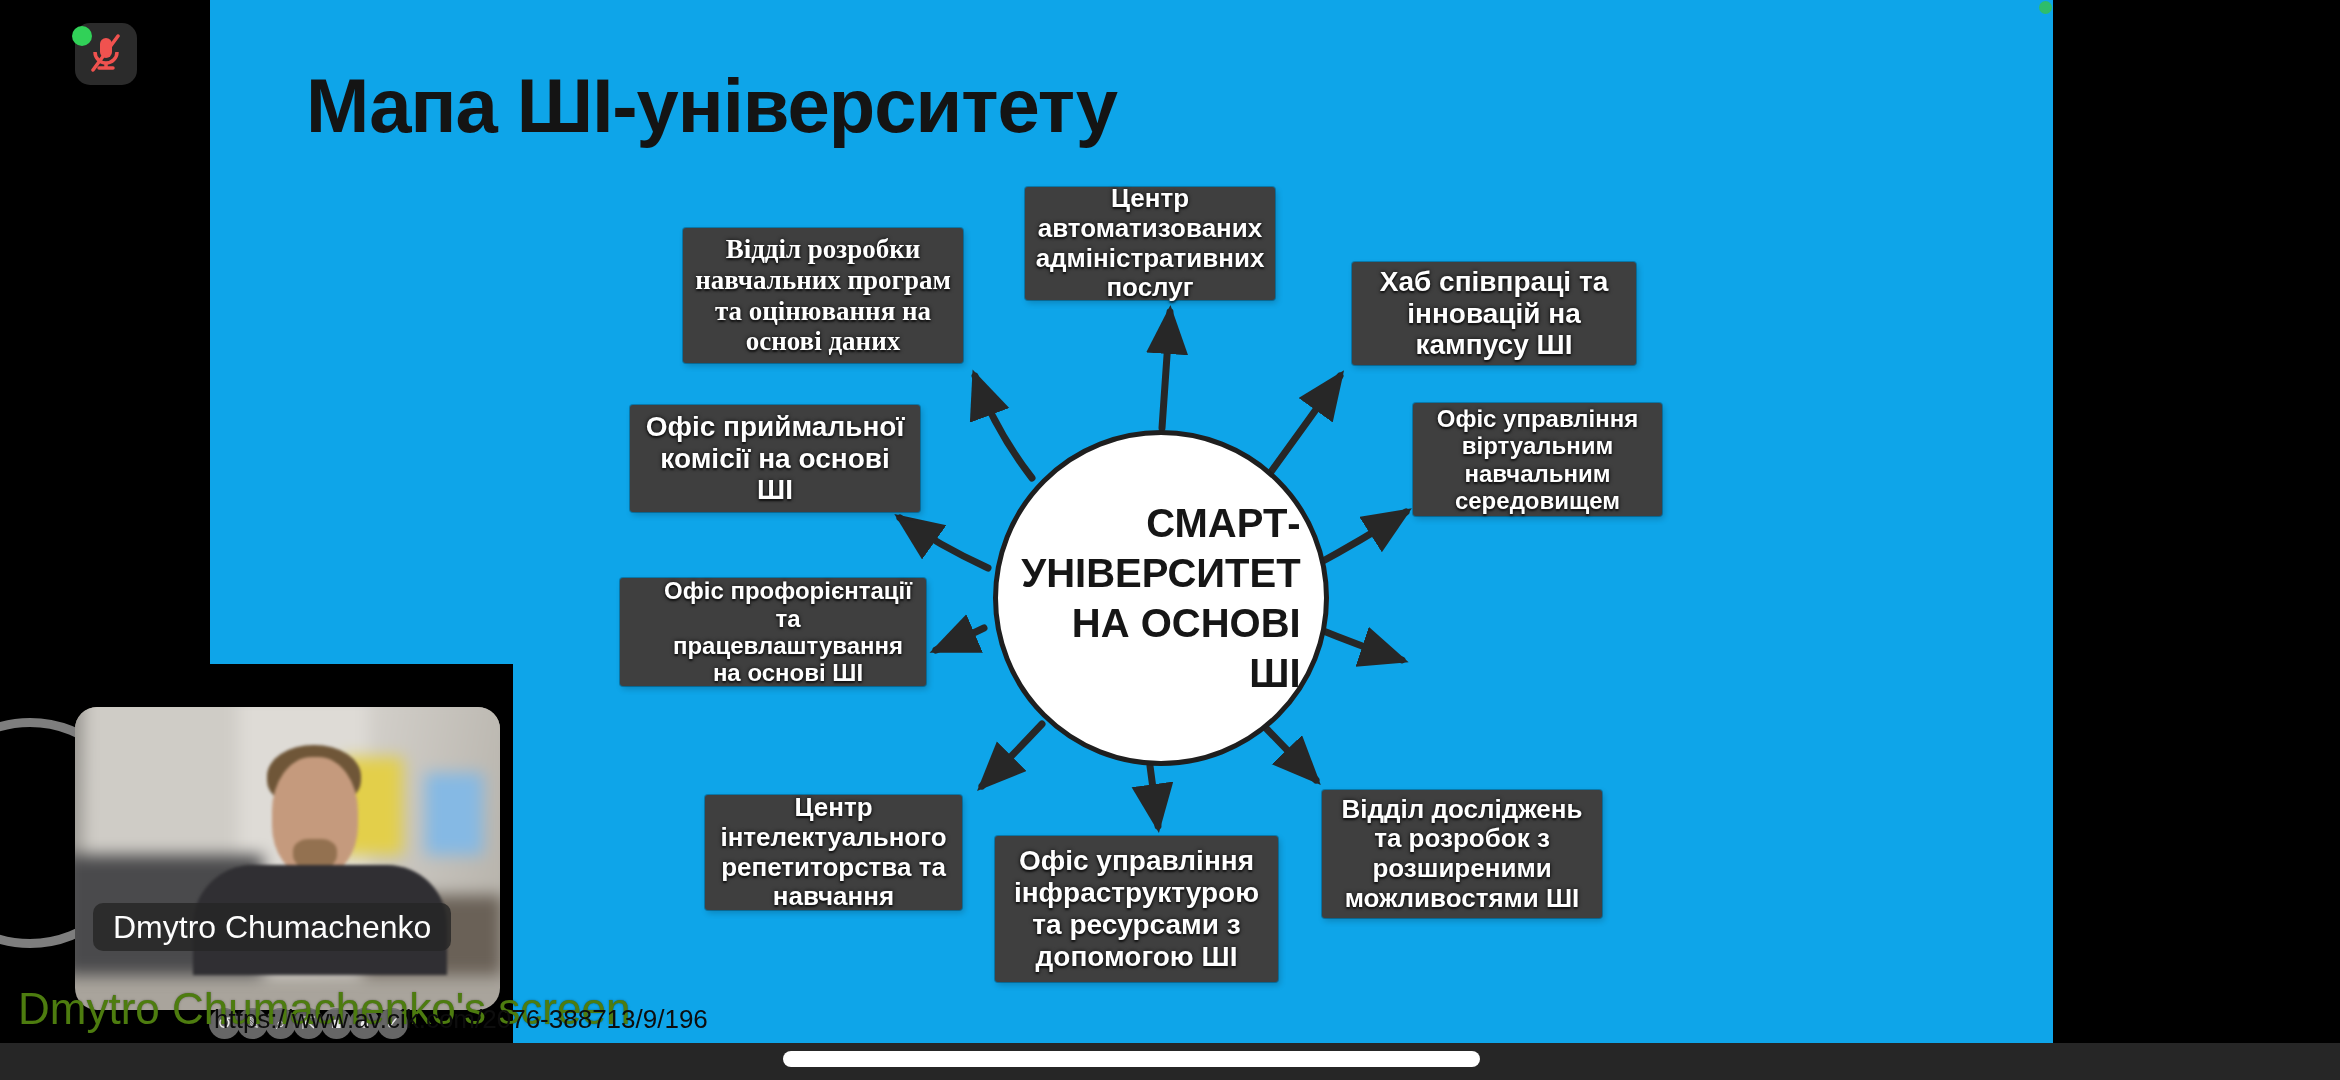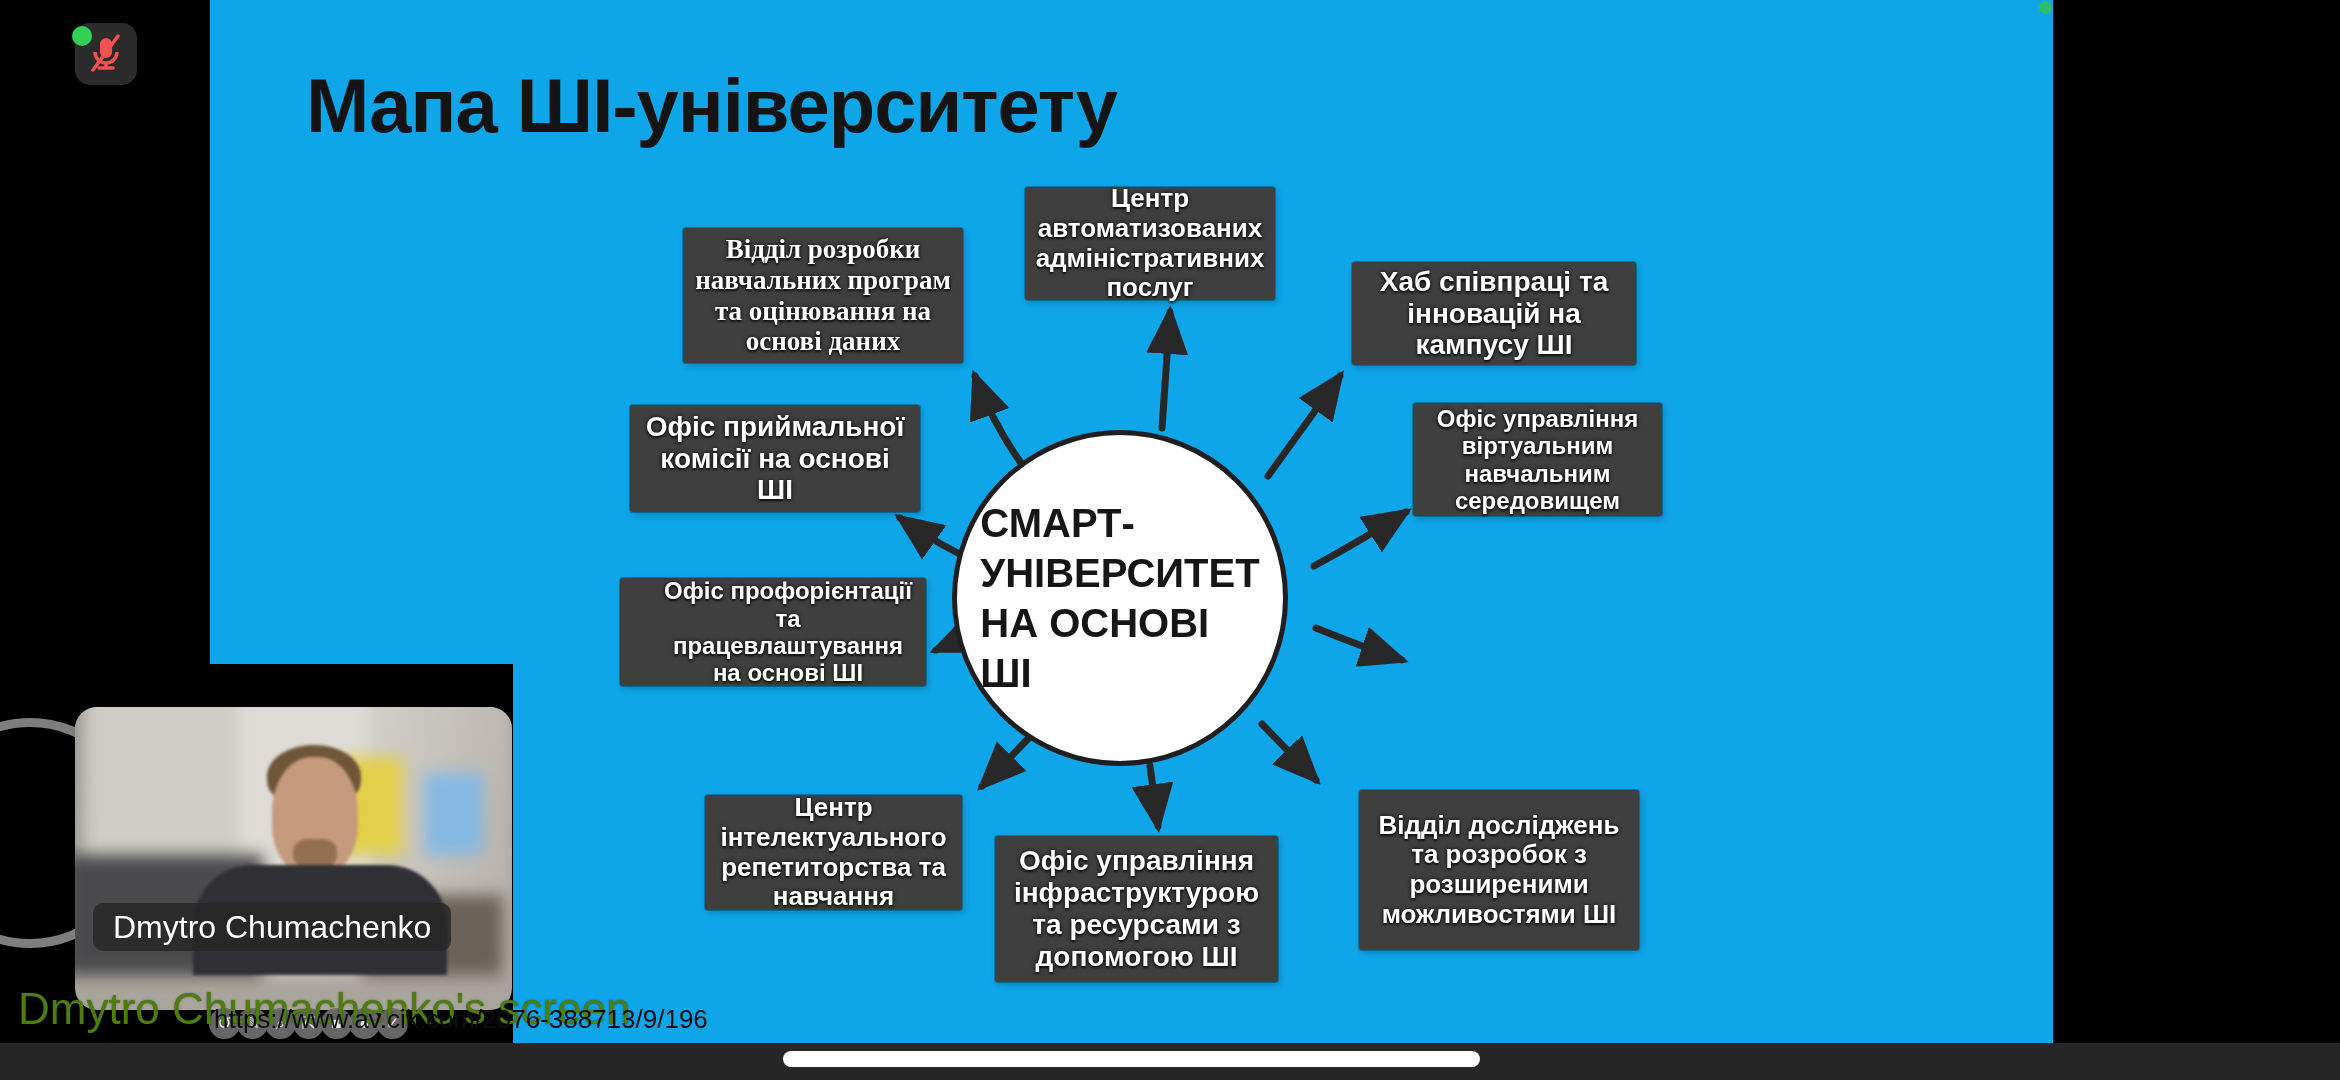--- a/index.html
+++ b/index.html
@@ -8,58 +8,58 @@
     background:#000;font-family:"Liberation Sans",sans-serif;
   }
   
   .slide{position:absolute;left:210px;top:0;width:1843px;height:1043px;background:#0ea5e9;}
   .slide-title{
     position:absolute;left:96px;top:62px;font-size:76px;font-weight:800;
     letter-spacing:-1px;color:#141414;white-space:nowrap;
   }
   .arrows{position:absolute;left:0;top:0;pointer-events:none;}
   .hub-circle{
-    position:absolute;left:742px;top:430px;width:336px;height:336px;border-radius:50%;
+    position:absolute;left:783px;top:430px;width:336px;height:336px;border-radius:50%;
     background:#fff;border:5px solid #1f1f1f;box-sizing:border-box;
-    display:flex;align-items:center;justify-content:center;text-align:left;
+    display:flex;align-items:center;justify-content:center;text-align:right;
     font-size:40px;font-weight:800;color:#161616;line-height:1.25;padding:0 28px;
   }
   .node{
     position:absolute;background:#3f3f3f;color:#fff;font-weight:700;
     display:flex;align-items:center;justify-content:center;text-align:center;
     line-height:1.14;padding:6px 10px;box-sizing:border-box;border-radius:3px;
     text-shadow:0 0 4px rgba(0,0,0,.85),0 2px 2px rgba(0,0,0,.6);
     box-shadow:0 0 0 1px rgba(0,0,0,.25),2px 3px 6px rgba(0,0,0,.2);
   }
   
   .n0{left:473px;top:228px;width:280px;height:135px;font-size:27px;font-family:Liberation Serif, serif;}
   .n1{left:815px;top:187px;width:250px;height:113px;font-size:26px;}
   .n2{left:1142px;top:262px;width:284px;height:103px;font-size:28px;}
   .n3{left:390px;top:405px;width:290px;height:107px;font-size:28px;margin-left:30px;}
   .n4{left:1203px;top:403px;width:249px;height:113px;font-size:24px;}
   .n5{left:410px;top:578px;width:306px;height:108px;font-size:24px;padding-left:40px;}
   .n6{left:1200px;top:628px;width:256px;height:119px;font-size:24px;}
   .n7{left:495px;top:795px;width:257px;height:115px;font-size:26px;}
   .n8{left:785px;top:836px;width:283px;height:146px;font-size:28px;}
-  .n9{left:1112px;top:790px;width:280px;height:160px;font-size:26px;margin-left:37px;}
+  .n9{left:1112px;top:790px;width:280px;height:128px;font-size:26px;}
   
   .green-dot{position:absolute;left:2039px;top:1px;width:13px;height:13px;border-radius:50%;}
   .mic-badge{
     position:absolute;left:75px;top:23px;width:62px;height:62px;border-radius:15px;
     background:#2b2b2b;display:flex;align-items:center;justify-content:center;
   }
   .presence-dot{position:absolute;left:72px;top:26px;width:20px;height:20px;border-radius:50%;}
   .participants-bg{position:absolute;left:0;top:664px;width:513px;height:380px;background:#000;}
   .avatar-ring{
     position:absolute;left:-85px;top:718px;width:230px;height:230px;border-radius:50%;
     border:9px solid #7e7e7e;box-sizing:border-box;background:transparent;
   }
   .webcam{
     position:absolute;left:75px;top:707px;width:425px;height:303px;border-radius:22px;
-    overflow:hidden;background:#a9a49c;padding-left:12px;
+    overflow:hidden;background:#a9a49c;
   }
   .webcam .bg{position:absolute;inset:-12px;filter:blur(8px);}
   .webcam .bg .b{position:absolute;}
   .person{position:absolute;inset:0;filter:blur(1.5px);}
   .person .hair{position:absolute;left:192px;top:38px;width:94px;height:62px;border-radius:50% 50% 42% 42%;background:#6f5638;}
   .person .head{position:absolute;left:197px;top:50px;width:86px;height:118px;border-radius:46% 46% 42% 42%;background:#c59a7d;}
   .person .beard{position:absolute;left:218px;top:132px;width:44px;height:32px;border-radius:40% 40% 55% 55%;background:#8a6a48;opacity:.85;}
   .person .shirt{position:absolute;left:118px;top:158px;width:254px;height:110px;border-radius:60px 60px 0 0;background:#302f33;}
   .name-pill{
     position:absolute;left:18px;top:196px;height:48px;border-radius:10px;

